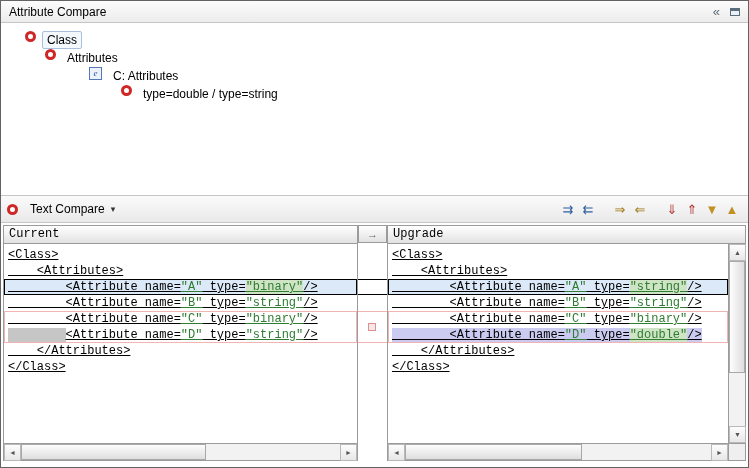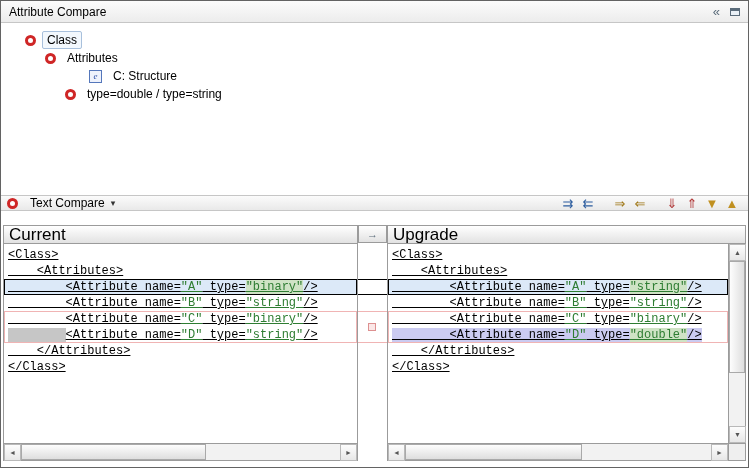--- a/index.html
+++ b/index.html
@@ -6,42 +6,42 @@
   body{font-family:"Liberation Sans",sans-serif;}
   .window{position:relative;width:749px;height:468px;background:#ffffff;border:1px solid #636363;box-sizing:border-box;overflow:hidden;}
 
   
   .sc-header{position:absolute;left:0;top:0;width:747px;height:22px;background:linear-gradient(#fcfcfc,#ececec);border-bottom:1px solid #c6c6c6;box-sizing:border-box;display:flex;align-items:center;padding:0 8px;}
   .sc-title{font-size:12px;color:#000;}
   .hdr-icons{margin-left:auto;display:flex;align-items:center;gap:10px;}
   .hicon{font-size:13px;color:#5a6b7a;line-height:1;cursor:default;}
   .restore-shape{width:10px;height:8px;border:1px solid #5a6b7a;border-top:3px solid #5a6b7a;box-sizing:border-box;background:#eaf0f6;}
   .sc-tree{position:absolute;left:0;top:22px;width:747px;height:172px;background:#fff;padding-top:8px;box-sizing:border-box;overflow:hidden;}
-  .tree-row{height:18px;display:flex;align-items:center;}
+  .tree-row{height:18px;display:flex;}
   .ticon{flex:none;margin-right:6px;}
   .ticon.change{width:5px;height:5px;border:3px solid #cf2626;border-radius:50%;background:#fff;}
   .ticon.element{width:11px;height:11px;border:1px solid #5577bb;background:#eef2fc;color:#3355aa;font-size:9px;line-height:11px;text-align:center;font-family:"Liberation Serif",serif;font-style:italic;box-sizing:content-box;}
   .tlabel{font-size:12px;color:#000;padding:1px 4px;border:1px solid transparent;white-space:pre;}
   .tlabel.selected{border:1px solid #a8c0dc;background:#f3f8fd;border-radius:2px;}
 
   
-  .tc-toolbar{position:absolute;left:0;top:194px;width:747px;height:16px;background:linear-gradient(#fbfbfb,#e9e9e9);border-top:1px solid #c6c6c6;border-bottom:1px solid #c6c6c6;box-sizing:border-box;display:flex;align-items:center;padding:0 6px;}
+  .tc-toolbar{position:absolute;left:0;top:194px;width:747px;height:28px;background:linear-gradient(#fbfbfb,#e9e9e9);border-top:1px solid #c6c6c6;border-bottom:1px solid #c6c6c6;box-sizing:border-box;display:flex;align-items:center;padding:0 6px;}
   .tc-menu{display:flex;align-items:center;gap:6px;cursor:default;}
   .tc-title{font-size:12px;color:#000;}
   .dd{font-size:9px;color:#333;}
   .tb-icons{margin-left:auto;display:flex;align-items:center;}
   .tbi{width:20px;height:20px;display:flex;align-items:center;justify-content:center;font-size:13px;line-height:1;cursor:default;}
   .tbi.gap{margin-left:12px;}
 
   
   .compare-region{position:absolute;left:0;top:222px;width:747px;height:244px;background:#fff;}
   .block{position:absolute;top:2px;height:236px;border:1px solid #9b9b9b;box-sizing:border-box;background:#fff;}
   .left-block{left:2px;width:355px;display:grid;grid-template-rows:18px 1fr 17px;}
   .right-block{left:386px;width:359px;display:grid;grid-template-columns:1fr 17px;grid-template-rows:18px 1fr 17px;}
-  .pane-header{background:linear-gradient(#ffffff,#e2e2e2);border-bottom:1px solid #9b9b9b;font-size:17px;color:#000;line-height:17px;padding-left:5px;box-sizing:border-box;}
+  .pane-header{background:linear-gradient(#ffffff,#e2e2e2);border-bottom:1px solid #9b9b9b;font-size:12px;color:#000;line-height:17px;padding-left:5px;box-sizing:border-box;font-family:Liberation Mono, monospace;}
   .right-block .pane-header{grid-column:1/3;}
 
   .codepane{overflow:hidden;font-family:"Liberation Mono","DejaVu Sans Mono",monospace;font-size:12px;background:#fff;padding-top:3px;}
   .cl{height:16px;line-height:16px;white-space:pre;padding-left:4px;}
   .tk{color:#000;text-decoration:underline;}
   .val{color:#2e7d32;}
   .tok{background:#cfe3c5;}
   .grayws{background:#c6c6c6;color:transparent;}
   .band-a{background:#dce9f8;box-shadow:inset 0 0 0 1px #000;}
   .band-cd-top{box-shadow:inset 1px 1px 0 0 #f0b4b4, inset -1px 0 0 0 #f0b4b4;}
@@ -85,23 +85,23 @@
       <div class="tree-row" style="padding-left: 24px;">
         <span class="ticon change"></span>
         <span class="tlabel selected">Class</span>
       </div>
       <div class="tree-row" style="padding-left: 44px;">
         <span class="ticon change"></span>
         <span class="tlabel">Attributes</span>
       </div>
       <div class="tree-row" style="padding-left: 88px;">
         <span class="ticon element">e</span>
-        <span class="tlabel">C: Structure</span>
+        <span class="tlabel">C: Attributes</span>
       </div>
-      <div class="tree-row" style="padding-left: 64px;">
+      <div class="tree-row" style="padding-left: 120px;">
         <span class="ticon change"></span>
         <span class="tlabel">type=double / type=string</span>
       </div>
     </div>
 
   <div class="tc-toolbar">
     <span class="tc-menu">
       <span class="ticon change"></span>
       <span class="tc-title">Text Compare</span>
       <span class="dd">▾</span>

